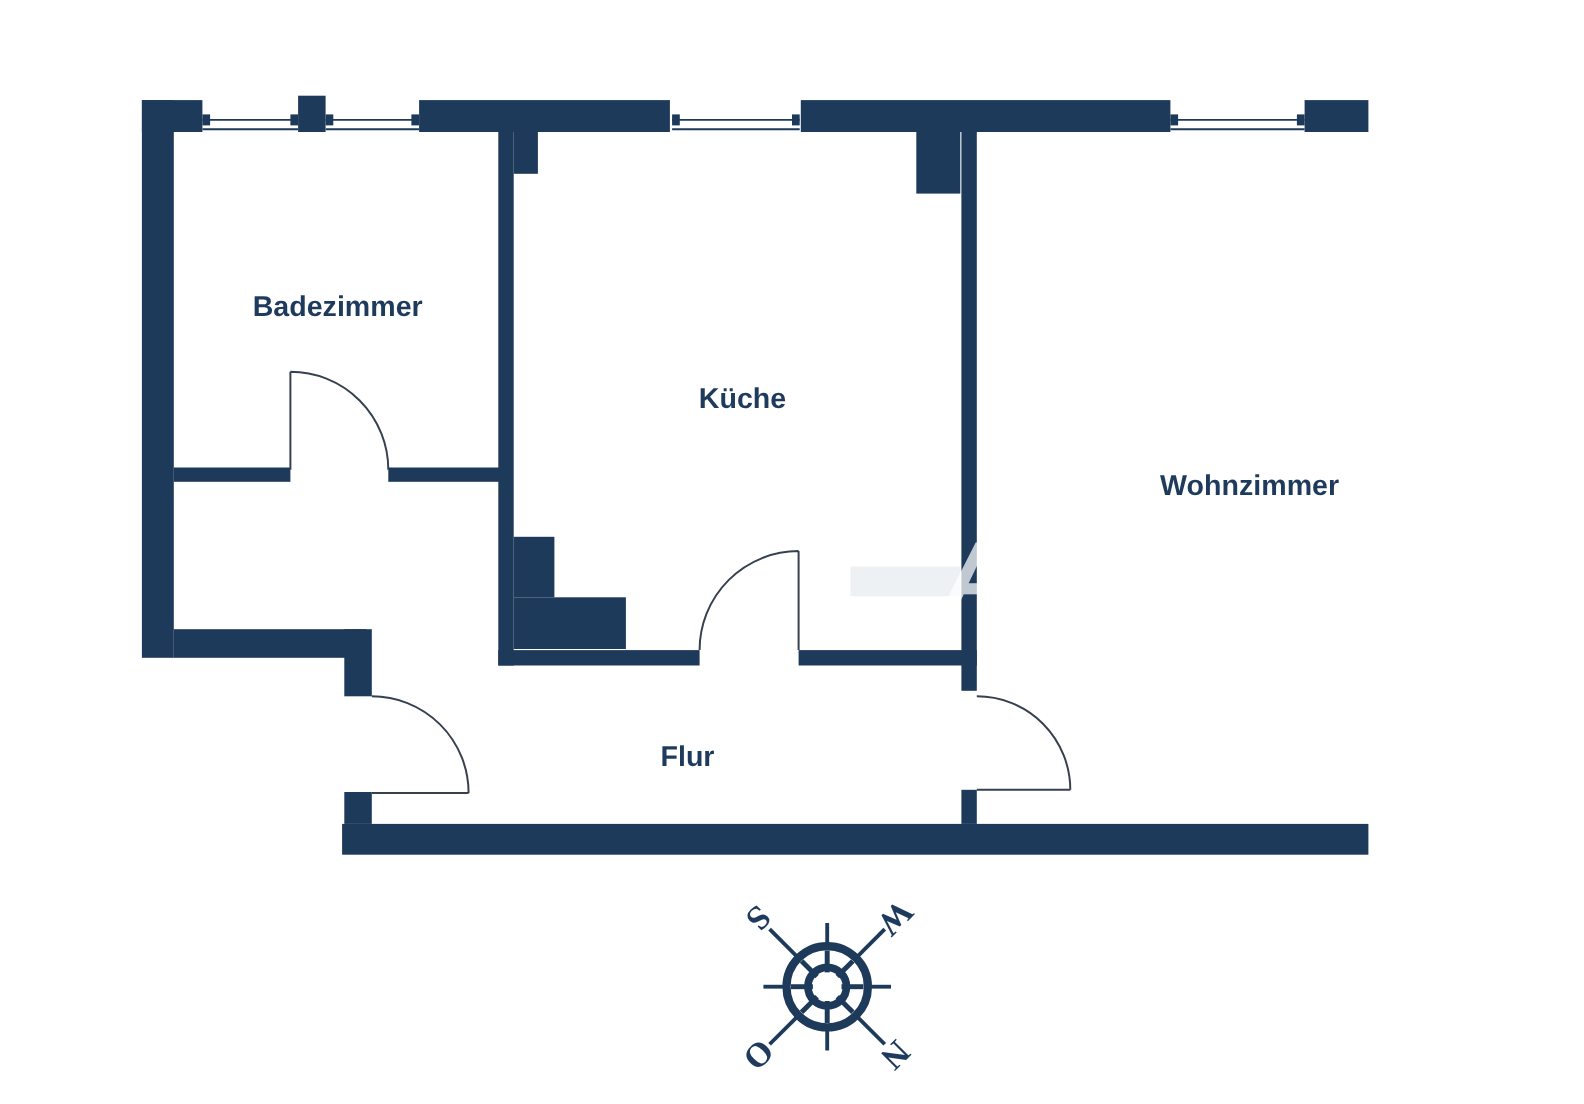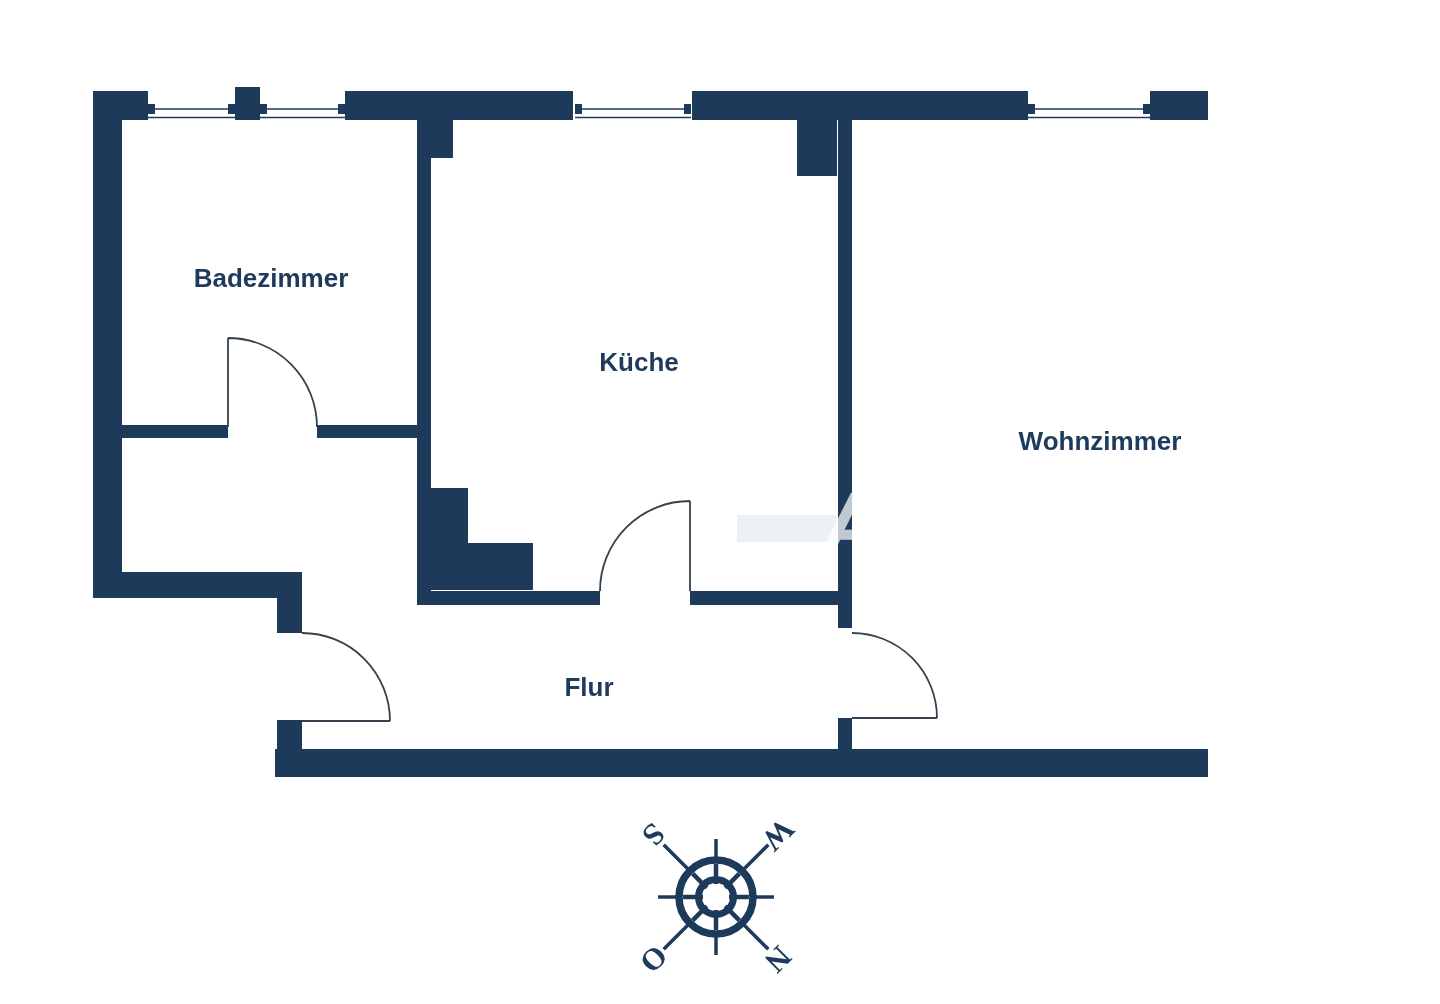--- a/index.html
+++ b/index.html
@@ -2,20 +2,21 @@
 <html style="--wall: #1e3a5a; --label-text: #1e3a5c; --door-stroke: #36414f; --background: #ffffff; --watermark: rgba(255,255,255,0.72);"><head>
 <meta charset="utf-8">
 <style>
   html,body{margin:0;padding:0;background:#fff;}
   .page{
     position:relative;
     width:1208px;height:1004px;
     background:var(--background,#fff);
     overflow:hidden;
     font-family:"Liberation Sans", sans-serif;
+    margin-left:36px;
   }
   svg{display:block;}
   .wall{fill:var(--wall,#1e3a5a);}
   .win-line{stroke:var(--wall,#1e3a5a);stroke-width:1.6;}
   .door{stroke:var(--door-stroke,#36414f);stroke-width:1.8;fill:none;}
   .room-label{
     fill:var(--label-text,#1e3a5c);
     font-family:"Liberation Sans", sans-serif;
     font-weight:700;
     font-size:26px;

